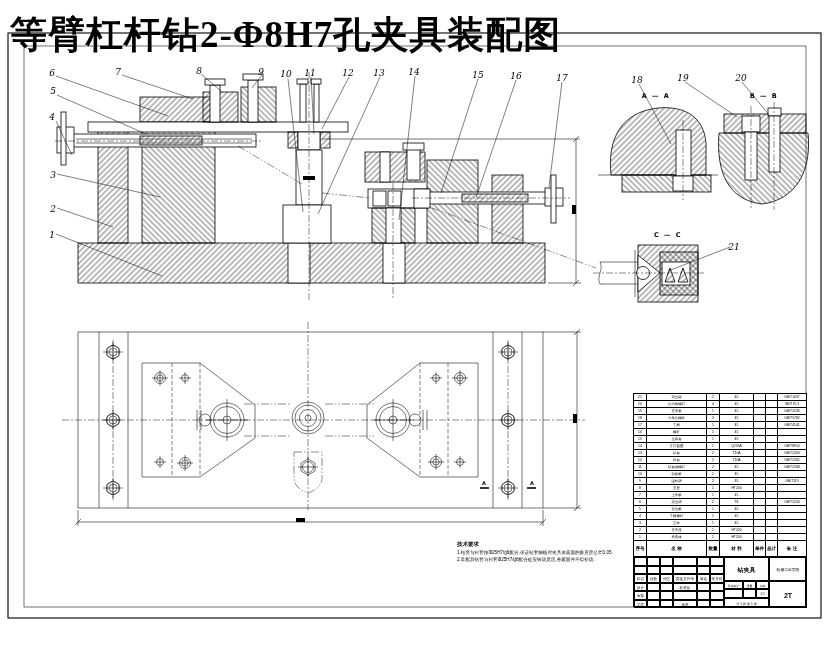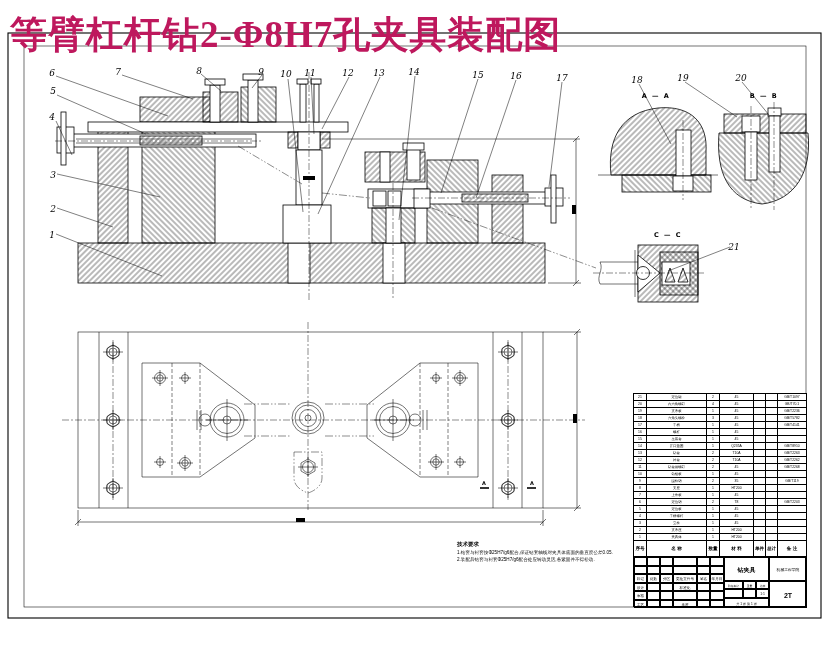--- a/index.html
+++ b/index.html
@@ -1,19 +1,19 @@
 <!DOCTYPE html>
 <html><head>
 <meta charset="utf-8">
 <style>
   html,body{margin:0;padding:0;background:#fff;}
   .page{position:relative;width:830px;height:654px;background:#fff;overflow:hidden;
         font-family:"Liberation Sans",sans-serif;}
   .drawing-title{position:absolute;left:10px;top:10px;font-family:"Liberation Serif",serif;
-        font-weight:bold;font-size:37px;color:#be185d;letter-spacing:1px;white-space:nowrap;z-index:5;}
+        font-weight:bold;font-size:37px;color:#000000;letter-spacing:1px;white-space:nowrap;z-index:5;}
   svg.sheet{position:absolute;left:0;top:0;z-index:1;}
   
   .h1{fill:url(#hA);stroke:#000;stroke-width:0.8;}
   .h2{fill:url(#hB);stroke:#000;stroke-width:0.8;}
   .w{fill:#fff;stroke:#000;stroke-width:0.8;}
   .tn{stroke:#000;stroke-width:0.55;fill:none;}
   .bd{stroke:#000;stroke-width:1.1;fill:none;}
   .cl{stroke:#000;stroke-width:0.45;fill:none;stroke-dasharray:7 2 2 2;}
   .ph{stroke:#000;stroke-width:0.45;fill:none;stroke-dasharray:8 2 1.5 2 1.5 2;}
   .ds{stroke:#000;stroke-width:0.5;fill:none;stroke-dasharray:4 2;}

